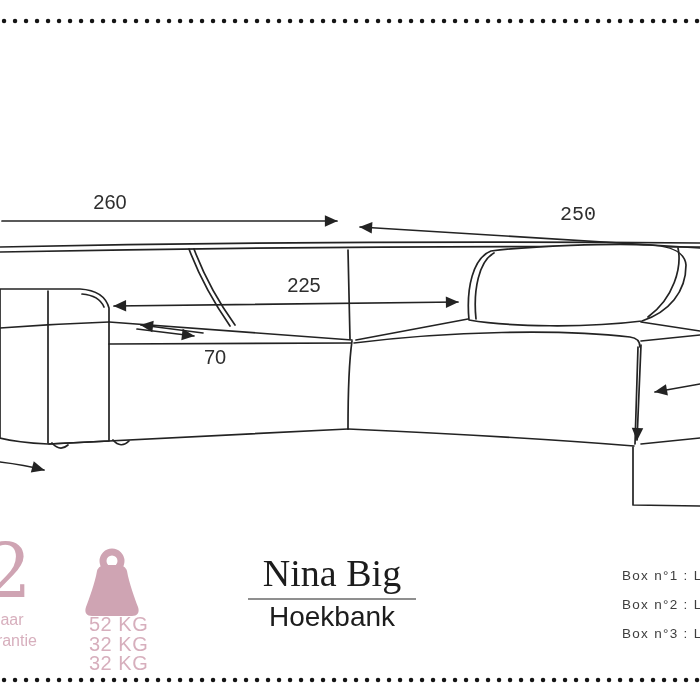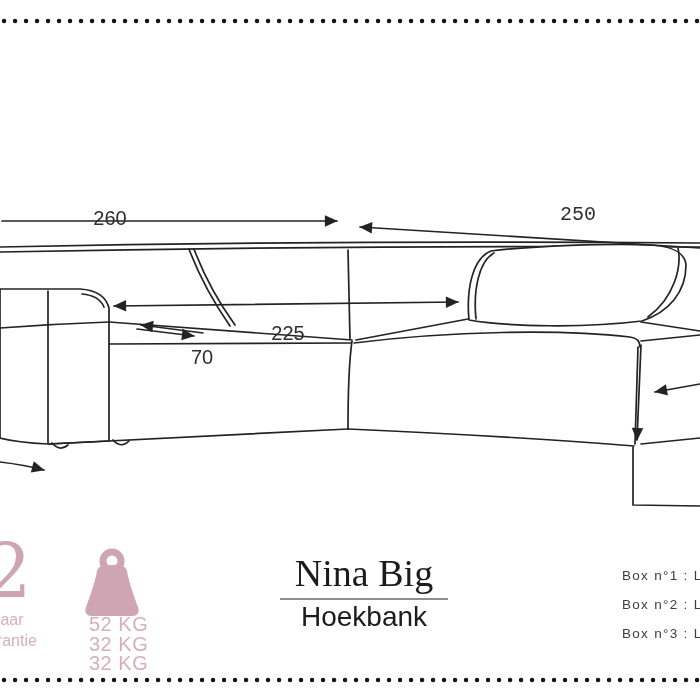--- a/index.html
+++ b/index.html
@@ -7,21 +7,21 @@
     position:relative; width:700px; height:700px; overflow:hidden;
     background:#ffffff; font-family:"Liberation Sans", sans-serif;
   }
   svg.diagram { position:absolute; left:0; top:0; }
   .draw { stroke: var(--line, #232323); }
   .dim {
     position:absolute; transform:translate(-50%,-50%);
     font-family:"Liberation Sans", sans-serif; font-size:20px; color:#2e2e2e;
     white-space:nowrap;
   }
-  .title-block { position:absolute; left:364px; top:551px; transform:translateX(-50%); text-align:center; }
+  .title-block { position:absolute; left:332px; top:551px; transform:translateX(-50%); text-align:center; }
   .product-name { font-family:"Liberation Serif", serif; font-size:38px; color:#1c1c1c; line-height:1.18; }
   .title-divider { width:168px; height:2px; background:#8f8f8f; margin:2px auto 2px; }
   .product-subtitle { font-family:Liberation Sans, sans-serif; font-size:28px; color:#1c1c1c; line-height:1.05; }
   .warranty-num {
     position:absolute; left:-42px; top:534px; width:100px; text-align:center;
     font-family:"DejaVu Serif", serif; font-size:74px; line-height:1;
     color: var(--accent-pink, #cfa4b3);
   }
   .warranty-text {
     position:absolute; left:-42px; top:609px; width:100px; text-align:center;
@@ -96,24 +96,24 @@
       <path marker-end="url(#ah)" d="M700,384 L655,392"></path>
       <path marker-end="url(#ah)" d="M641,345 L637,440"></path>
     </g>
 
     <g>
       <circle cx="112" cy="561" r="9" fill="none" stroke="var(--accent-pink, #cfa4b3)" stroke-width="7"></circle>
       <path fill="var(--accent-pink, #cfa4b3)" d="M97,571 C95,583 89,599 86,607 C84,613 87,616 92,616 L132,616 C137,616 140,613 138,607 C135,599 129,583 127,571 C126,567 122,565 118,565 L106,565 C102,565 98,567 97,571 Z"></path>
     </g>
   </svg>
 
-  <div class="dim" style="left:110px; top:218px;">260</div>
+  <div class="dim" style="left:110px; top:202px;">260</div>
   <div class="dim" style="left:578px; top:214px;font-family:Liberation Mono, monospace;">250</div>
-  <div class="dim" style="left:288px; top:285px;margin-top:48px;">225</div>
-  <div class="dim" style="left:202px; top:357px;text-align:right;">70</div>
+  <div class="dim" style="left:304px; top:285px;">225</div>
+  <div class="dim" style="left:215px; top:357px;text-align:right;">70</div>
 
   <div class="warranty-num">2</div>
   <div class="warranty-text">
     <div>Jaar</div>
     <div>garantie</div>
   </div>
 
   <div class="kg-list">
     <div>52 KG</div>
     <div>32 KG</div>

